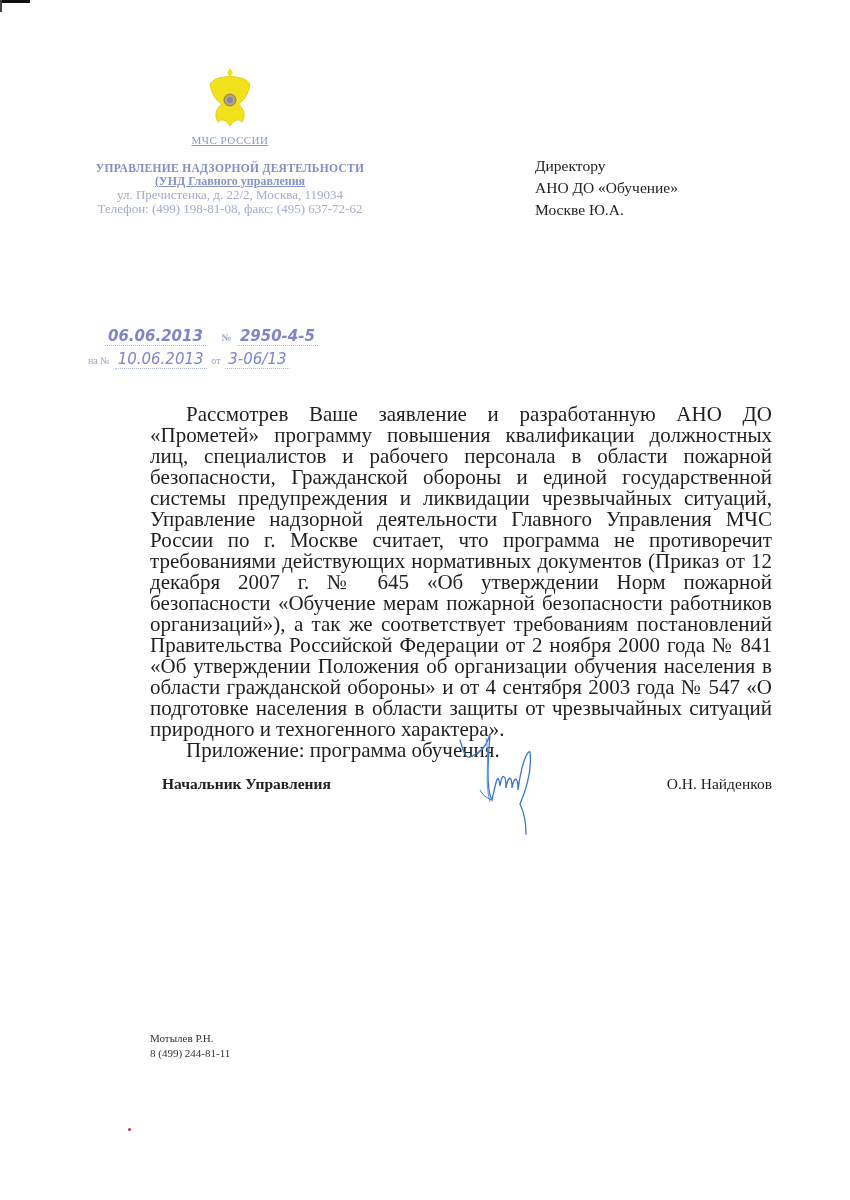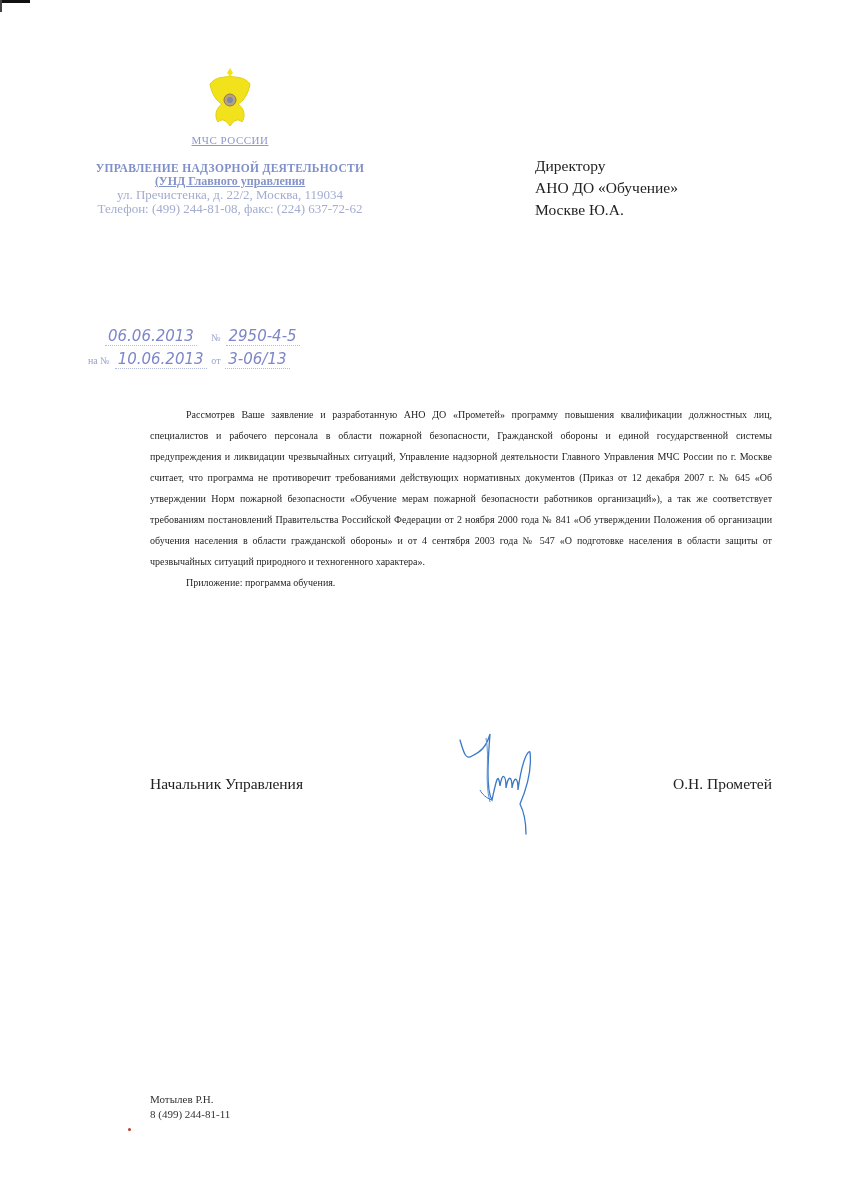--- a/index.html
+++ b/index.html
@@ -16,41 +16,41 @@
   .letterhead { position:absolute; left:70px; top:66px; width:320px; text-align:center; color:#8a97c4; }
   .emblem { width:48px; height:62px; margin:0 auto 2px auto; }
   .org-short { font-size:11px; text-decoration:underline; letter-spacing:0.5px; color:#8c98cc; margin-bottom:6px; }
   .org-full { font-size:11px; line-height:13px; letter-spacing:0.3px; color:#9aa6cf; }
   .dept-title { font-size:11.5px; font-weight:bold; color:#7f8fc8; margin-top:16px; letter-spacing:0.3px; }
   .dept-sub { font-size:12px; font-weight:bold; color:#8594c9; line-height:14px;text-decoration:underline; }
   .addr { font-size:13px; color:#a3acd0; line-height:14px; }
 
   .reg-line { position:absolute; font-family:"DejaVu Sans",sans-serif; color:#7d86c8; font-style:italic; }
   .reg-line .small { font-style:normal; font-family:"Liberation Serif",serif; font-size:10px; color:#9aa3cf; }
-  .reg-1 { left:105px; top:327px; font-size:15px; }
+  .reg-1 { left:105px; top:327px; font-size:15px;font-weight:bold; }
   .reg-2 { left:88px; top:350px; font-size:15px;text-align:center; }
   .reg-under { border-bottom:1px dotted #b3badb; padding:0 3px; }
 
   
   .addressee { position:absolute; left:535px; top:155px; font-size:15.5px; line-height:22px; color:#222; }
 
   
   .body-text {
     position:absolute; left:150px; top:404px; width:622px;
-    font-size:10px; line-height:21px; text-align:justify; color:#1f1f1f;
+    font-size:21px; line-height:21px; text-align:justify; color:#1f1f1f;
   }
   .body-text p { margin:0; text-indent:36px; }
   .attachment { margin-top:0; }
 
   .signature-row { position:absolute; left:150px; top:775px; width:622px; font-size:15.5px; }
-  .sig-title { position:absolute; left:0; top:0; }
+  .sig-title { position:absolute; left:12px; top:0;font-weight:bold; }
   .sig-name { position:absolute; right:0; top:0; }
   .sig-scribble { position:absolute; left:300px; top:-45px; width:120px; height:120px; }
 
-  .footer-contact { position:absolute; left:150px; top:1092px; font-size:11px; line-height:15px; color:#333; }
+  .footer-contact { position:absolute; left:150px; top:1031px; font-size:11px; line-height:15px; color:#333; }
   .speck { position:absolute; left:128px; top:1128px; width:3px; height:3px; background:#c0392b; border-radius:50%; }
 </style>
 </head>
 <body>
 
 <div class="scan-corner-h"></div>
 <div class="scan-corner-v"></div>
 
 <div class="letterhead">
   <svg class="emblem" viewBox="0 0 48 62">
@@ -58,21 +58,21 @@
     <path d="M24 10 C18 12 10 10 4 18 C6 30 12 36 16 38 C10 42 8 50 12 56 C16 52 20 54 24 60 C28 54 32 52 36 56 C40 50 38 42 32 38 C36 36 42 30 44 18 C38 10 30 12 24 10 Z" fill="#f2e21c" stroke="#e3cf10" stroke-width="1"></path>
     <circle cx="24" cy="34" r="6" fill="#b8a27a" stroke="#8b7a58" stroke-width="1"></circle>
     <circle cx="24" cy="34" r="3" fill="#7a87a8"></circle>
   </svg>
   <div class="org-short">МЧС РОССИИ</div>
   <div class="dept-title">УПРАВЛЕНИЕ НАДЗОРНОЙ ДЕЯТЕЛЬНОСТИ</div>
   <div class="dept-sub">
     <div>(УНД Главного управления</div>
   </div>
   <div class="addr">ул. Пречистенка, д. 22/2, Москва, 119034</div>
-  <div class="addr">Телефон: (499) 244-81-08, факс: (224) 637-72-62</div>
+  <div class="addr">Телефон: (499) 198-81-08, факс: (495) 637-72-62</div>
 </div>
 
 <div class="reg-line reg-1">
   <span class="reg-under">06.06.2013</span>
   &nbsp;&nbsp;<span class="small">№</span>
   <span class="reg-under">2950-4-5</span>
 </div>
 <div class="reg-line reg-2">
   <span class="small">на №</span>
   <span class="reg-under">10.06.2013</span>
@@ -91,21 +91,21 @@
   <p class="attachment">Приложение: программа обучения.</p>
 </div>
 
 <div class="signature-row">
   <div class="sig-title">Начальник Управления</div>
   <svg class="sig-scribble" viewBox="0 0 120 120">
     <path d="M10 10 C14 24 16 30 22 26 C30 22 36 18 40 4 C38 30 36 60 42 70 C46 52 48 40 50 56 C52 42 56 44 56 58 C58 46 62 44 62 58 C64 46 68 46 68 60 C72 30 78 20 80 22 C82 40 76 60 70 74 C74 82 76 90 76 104" fill="none" stroke="#3a78c8" stroke-width="1.3" stroke-linecap="round"></path>
     <path d="M36 8 C40 30 34 50 40 72" fill="none" stroke="#5b93d6" stroke-width="1"></path>
     <path d="M42 70 C36 68 32 64 30 60" fill="none" stroke="#3a78c8" stroke-width="1"></path>
   </svg>
-  <div class="sig-name">О.Н. Прометей</div>
+  <div class="sig-name">О.Н. Найденков</div>
 </div>
 
 <div class="footer-contact">
   <div>Мотылев Р.Н.</div>
   <div>8 (499) 244-81-11</div>
 </div>
 
 <div class="speck"></div>
 
 </body></html>

